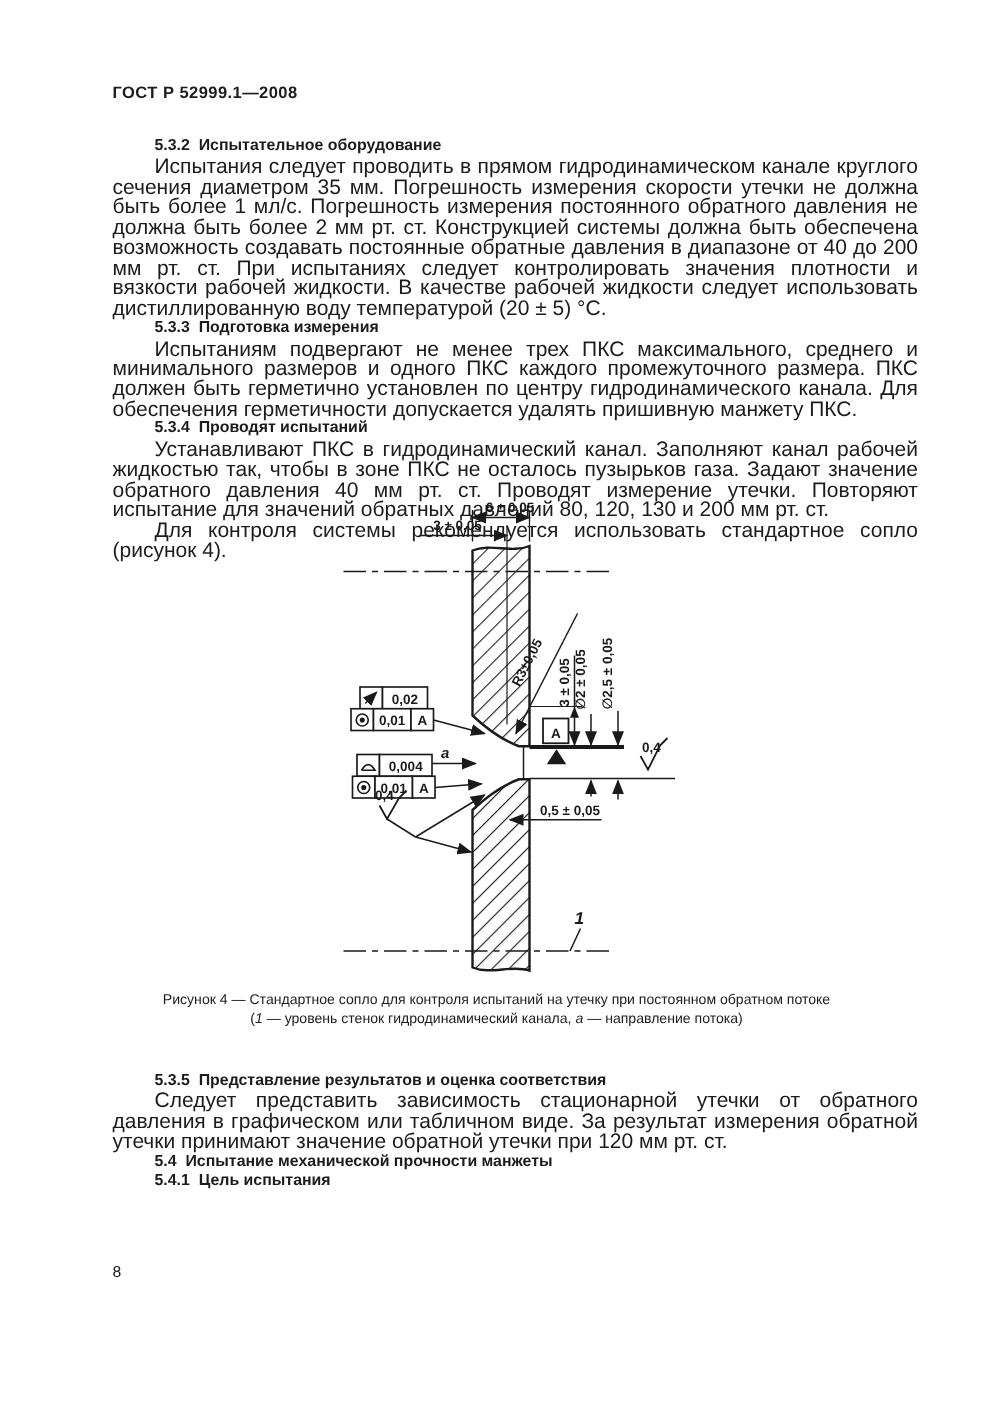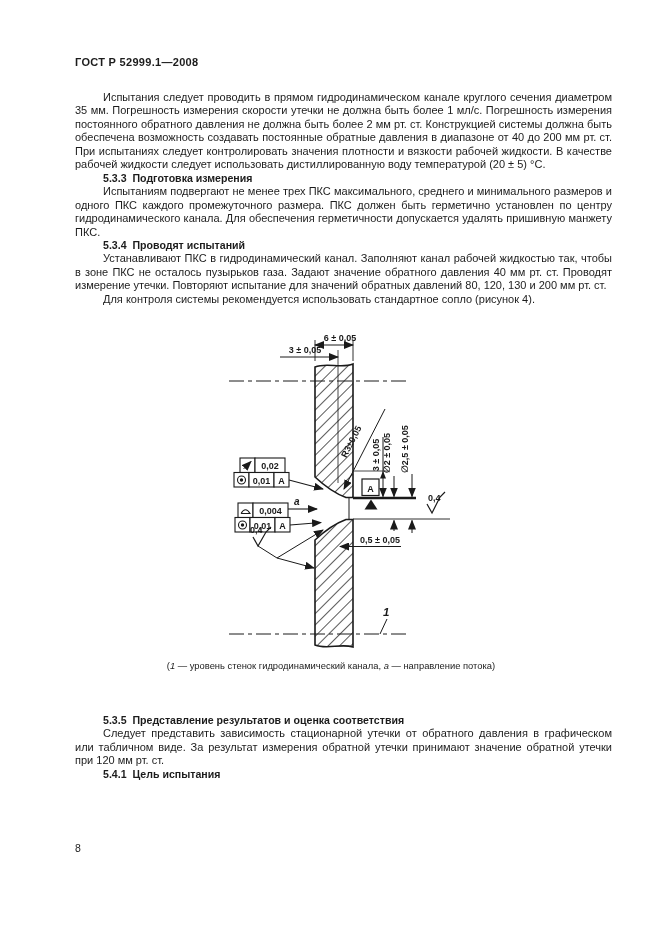--- a/index.html
+++ b/index.html
@@ -5,36 +5,37 @@
   html,body{margin:0;padding:0;}
   body{
     width:661px;height:936px;position:relative;background:#ffffff;
     font-family:"Liberation Sans","DejaVu Sans",sans-serif;color:#1c1c1c;
     overflow:hidden;
   }
   .page-header{position:absolute;left:75px;top:56px;font-size:11px;font-weight:bold;letter-spacing:.3px;}
   .text-block{position:absolute;left:75px;width:537px;}
   .block-1{top:91px;}
   .block-2{top:714px;}
-  .para{font-size:11px;line-height:13.45px;text-align:justify;text-indent:28px;margin:0;}
+  .para{font-size:14px;line-height:13.45px;text-align:justify;text-indent:28px;margin:0;}
   .head{font-size:10.6px;line-height:13.45px;font-weight:bold;text-indent:28px;margin:0;white-space:pre-wrap;}
   .figure-wrap{position:absolute;left:88px;top:331px;width:480px;height:328px;text-decoration:underline;}
   .caption{position:absolute;left:50px;top:660px;width:562px;text-align:center;font-size:9.4px;line-height:12.8px;}
   .caption i{font-style:italic;}
   .page-number{position:absolute;left:75px;top:842px;font-size:10.5px;}
   svg text{font-size:9px;font-weight:bold;fill:#1a1a1a;stroke:none;font-family:"Liberation Sans","DejaVu Sans",sans-serif;}
   svg text.it{font-style:italic;font-size:10px;}
   svg text.ref{font-style:italic;font-size:11.5px;}
 </style>
 </head>
 <body>
 
 <div class="page-header">ГОСТ Р 52999.1—2008</div>
 
 <div class="text-block block-1">
+  <p class="head">5.3.2  Испытательное оборудование</p>
   <p class="para">Испытания следует проводить в прямом гидродинамическом канале круглого сечения диаметром 35 мм. Погрешность измерения скорости утечки не должна быть более 1 мл/с. Погрешность измерения постоянного обратного давления не должна быть более 2 мм рт. ст. Конструкцией системы должна быть обеспечена возможность создавать постоянные обратные давления в диапазоне от 40 до 200 мм рт. ст. При испытаниях следует контролировать значения плотности и вязкости рабочей жидкости. В качестве рабочей жидкости следует использовать дистиллированную воду температурой (20 ± 5) °С.</p>
   <p class="head">5.3.3  Подготовка измерения</p>
   <p class="para">Испытаниям подвергают не менее трех ПКС максимального, среднего и минимального размеров и одного ПКС каждого промежуточного размера. ПКС должен быть герметично установлен по центру гидродинамического канала. Для обеспечения герметичности допускается удалять пришивную манжету ПКС.</p>
   <p class="head">5.3.4  Проводят испытаний</p>
   <p class="para">Устанавливают ПКС в гидродинамический канал. Заполняют канал рабочей жидкостью так, чтобы в зоне ПКС не осталось пузырьков газа. Задают значение обратного давления 40 мм рт. ст. Проводят измерение утечки. Повторяют испытание для значений обратных давлений 80, 120, 130 и 200 мм рт. ст.</p>
   <p class="para">Для контроля системы рекомендуется использовать стандартное сопло (рисунок 4).</p>
 </div>
 
 <div class="figure-wrap">
 <svg width="480" height="328" viewBox="0 0 480 328" xmlns="http://www.w3.org/2000/svg">
@@ -179,22 +180,24 @@
 
     <g>
       <line x1="299" y1="288" x2="292" y2="303"></line>
       <text class="ref" x="295" y="285">1</text>
     </g>
   </g>
 </svg>
 </div>
 
 <div class="caption">
+  <div>Рисунок 4 — Стандартное сопло для контроля испытаний на утечку при постоянном обратном потоке</div>
   <div><span>(</span><i>1</i><span> — уровень стенок гидродинамический канала, </span><i>а</i><span> — направление потока)</span></div>
 </div>
 
 <div class="text-block block-2">
   <p class="head">5.3.5  Представление результатов и оценка соответствия</p>
   <p class="para">Следует представить зависимость стационарной утечки от обратного давления в графическом или табличном виде. За результат измерения обратной утечки принимают значение обратной утечки при 120 мм рт. ст.</p>
+  <p class="head">5.4  Испытание механической прочности манжеты</p>
   <p class="head">5.4.1  Цель испытания</p>
 </div>
 
 <div class="page-number">8</div>
 
 </body></html>

